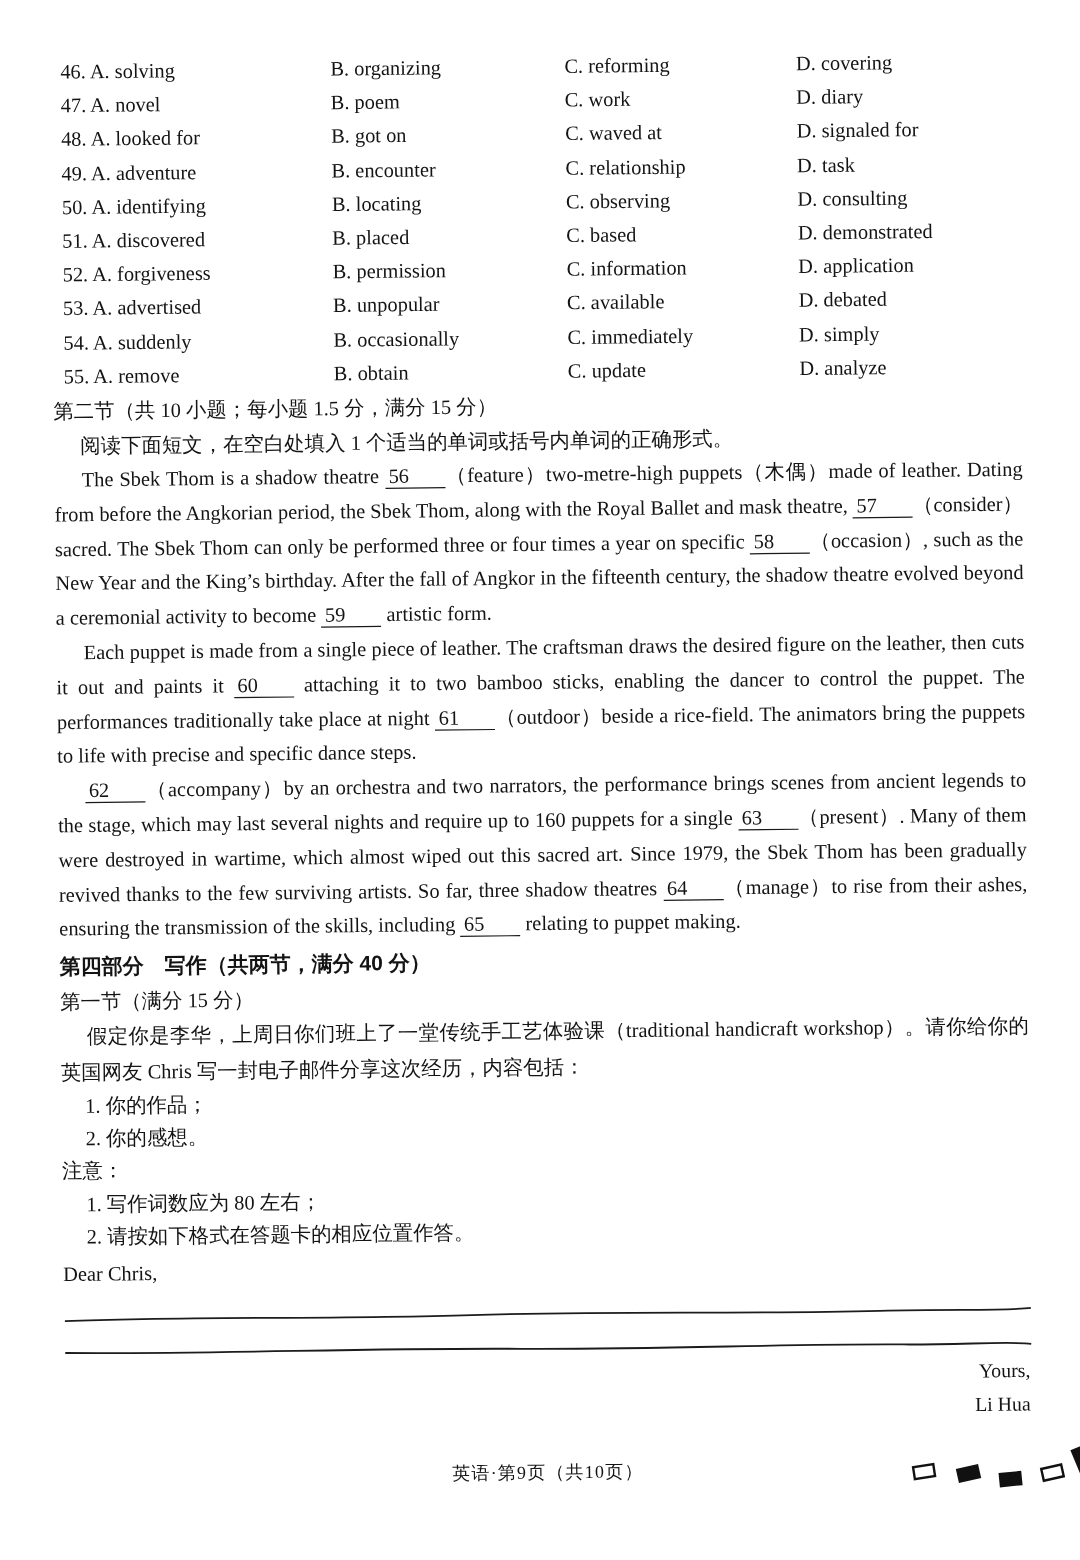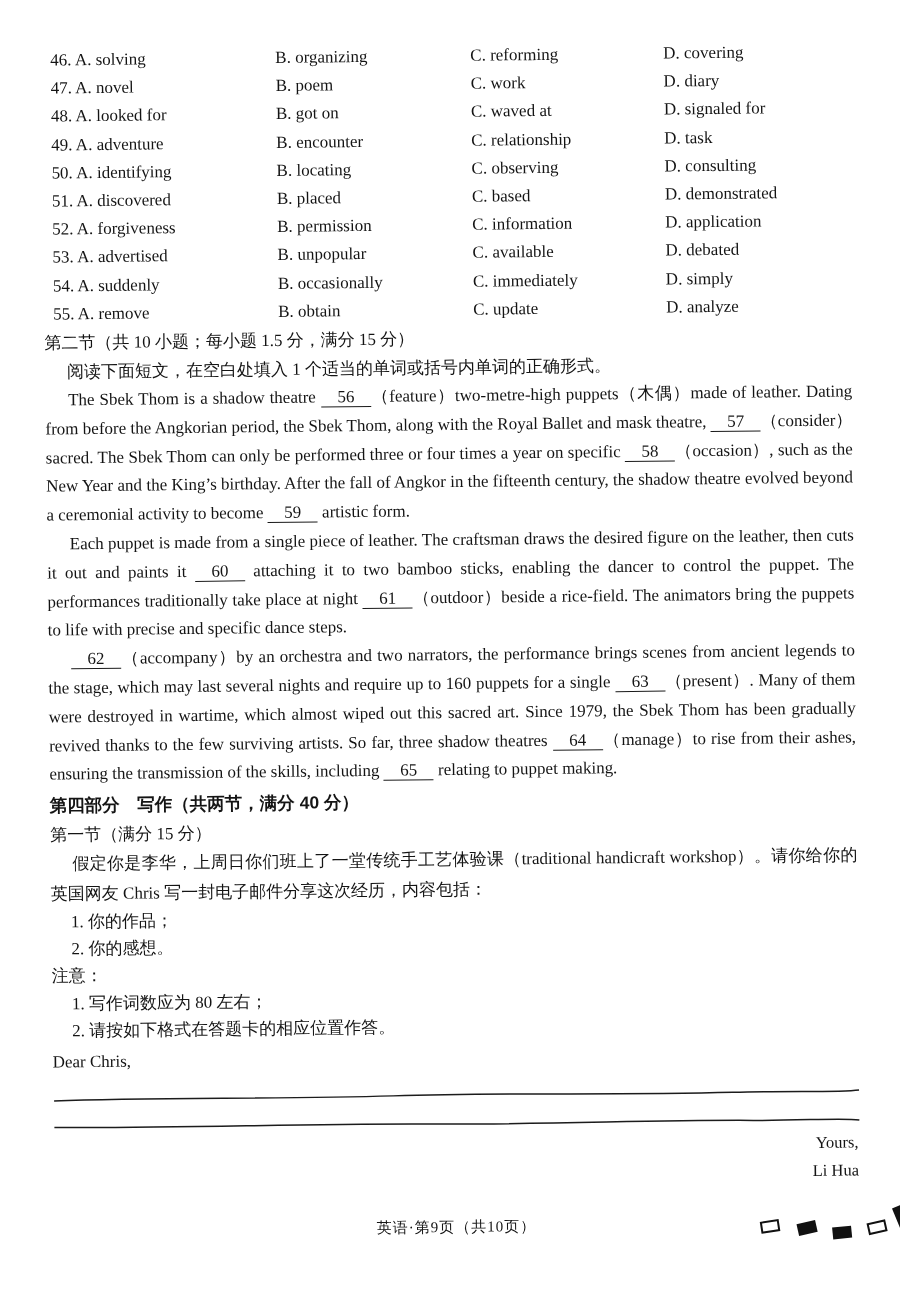--- a/index.html
+++ b/index.html
@@ -34,21 +34,20 @@
     margin: 0;
     line-height: 28.8px;
     text-align: justify;
     text-indent: 1.35em;
   }
   .blank {
     display: inline-block;
     min-width: 44px;
     padding: 0 3px;
     border-bottom: 1.5px solid #1a1a1a;
-    text-align: center;
     text-indent: 0;
     line-height: 1.12;
   }
 
   
   .part-head {
     font-family: "Liberation Sans", "DejaVu Sans", sans-serif;
     font-weight: 700;
     font-size: 17.5px;
     line-height: 30px;

